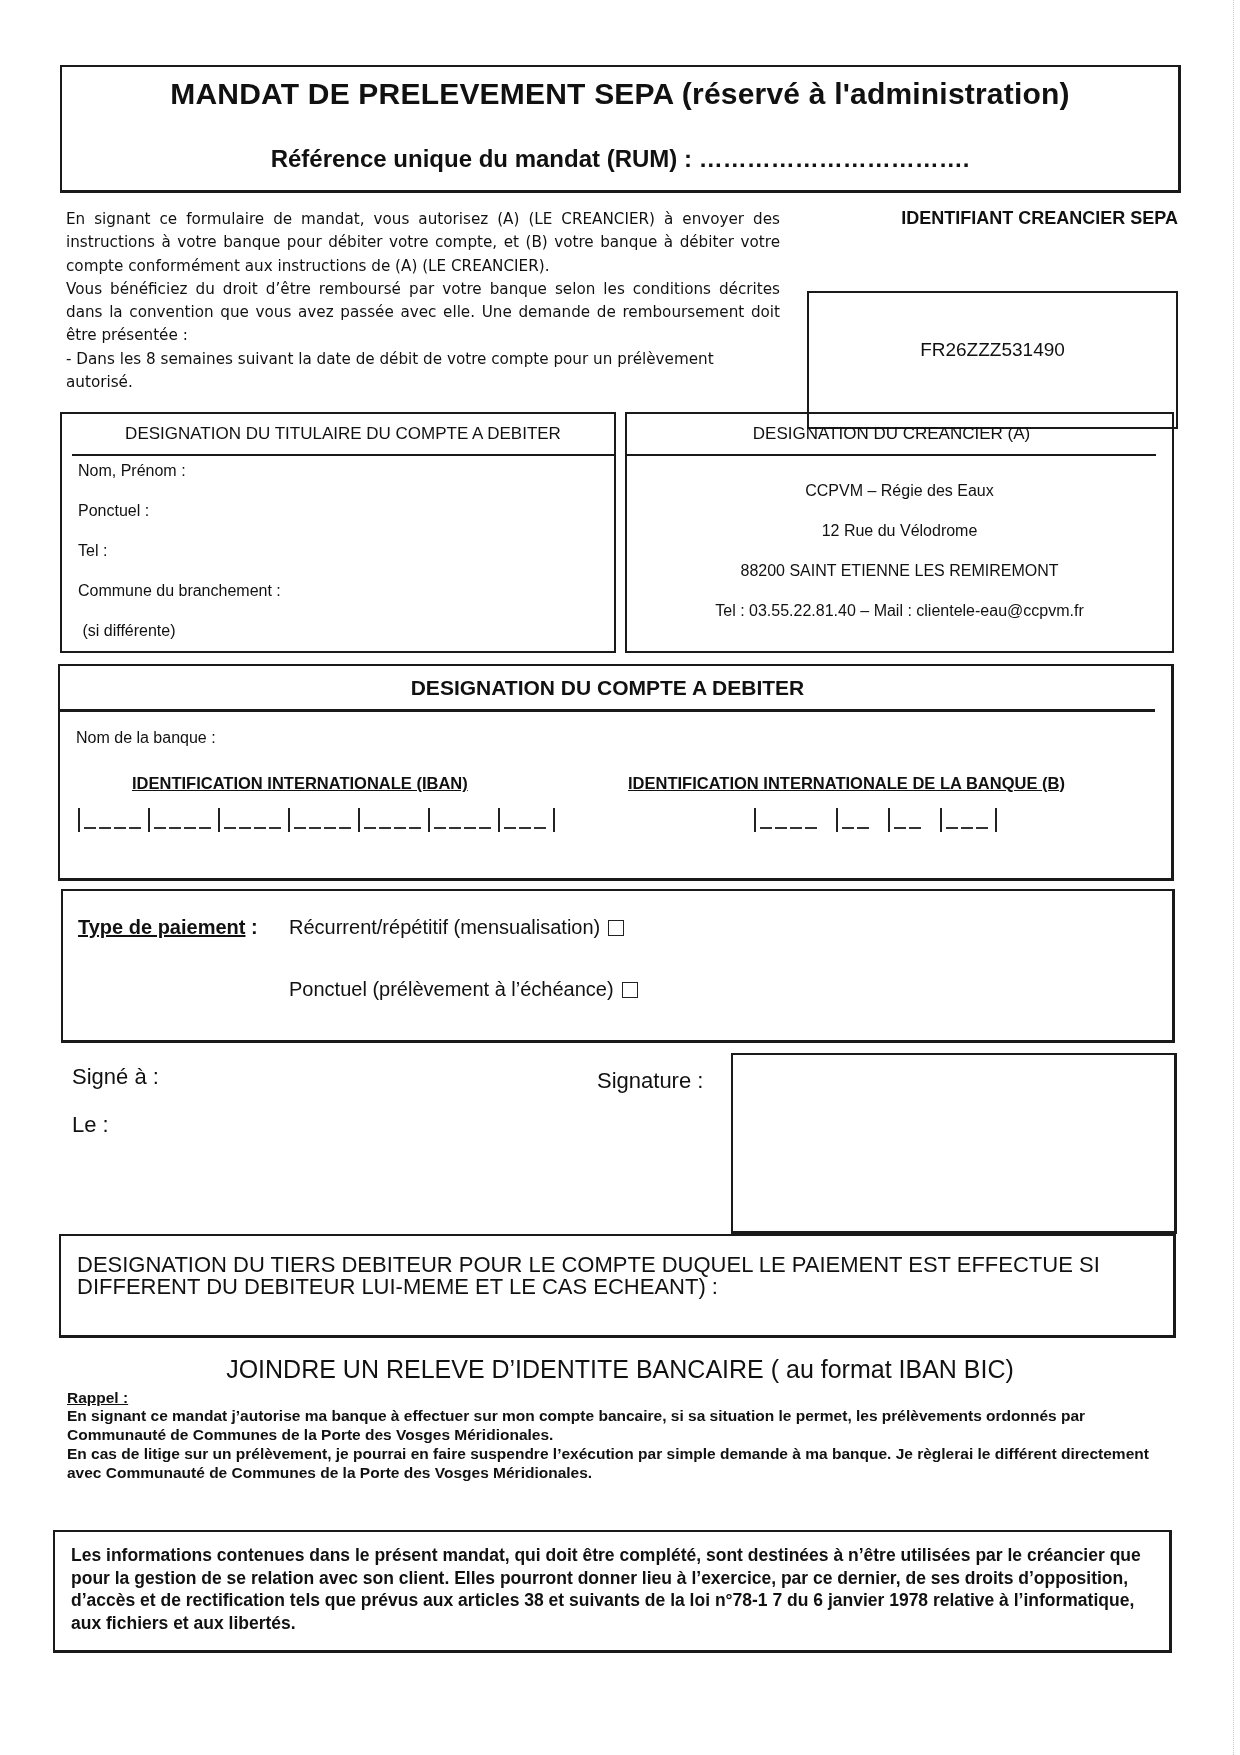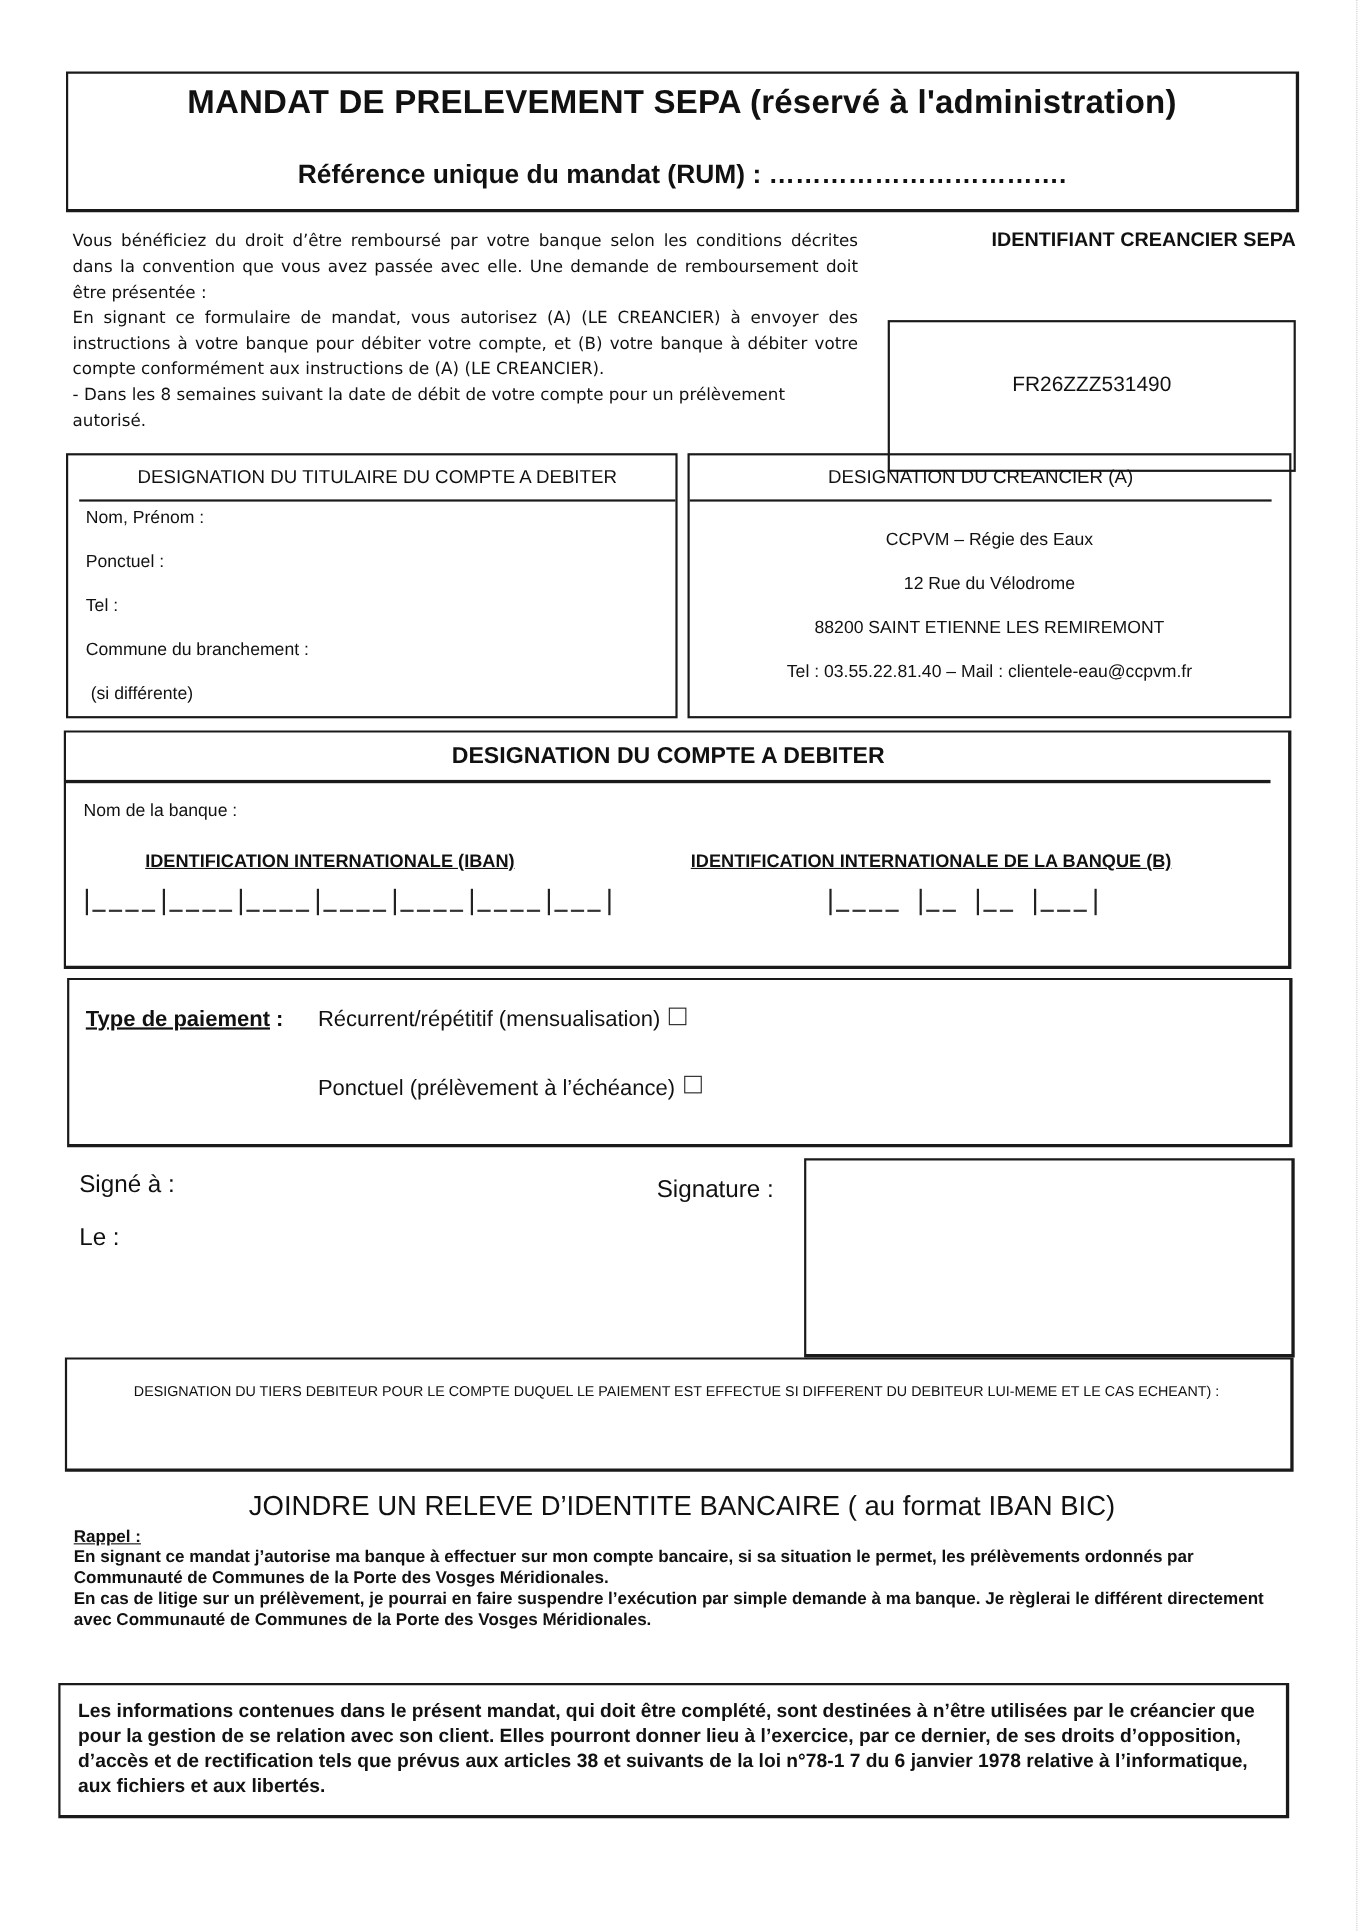--- a/index.html
+++ b/index.html
@@ -42,32 +42,32 @@
   .slot .dash { display: inline-block; width: 12px; height: 0; border-bottom: 2px solid #333; margin: 0 3px 3px 0; }
   #iban-slots { left: 18px; }
   #bic-slots { left: 694px; }
   #bic-slots .slot:last-child { border-right: none; }
   #bic-slots .slot.endbar { border-right: 2px solid #222; }
 
   
   #ptype { left: 61px; top: 889px; width: 1114px; height: 154px; border-width: 2px 3px 3px 2px; }
   #ptype .lbl { position: absolute; left: 15px; top: 25px; font-size: 20px; font-weight: bold; }
   #ptype .lbl span.u { text-decoration: underline; }
-  .opt { position: absolute; left: 226px; font-size: 20px; display: flex; align-items: flex-start; }
+  .opt { position: absolute; left: 226px; font-size: 20px; display: flex; align-items: center; }
   .cb { display: inline-block; width: 14px; height: 14px; border: 1.5px solid #222; margin-left: 8px; background: #fff; }
 
   
   #signe { left: 72px; top: 1064px; font-size: 22px; }
   #le { left: 72px; top: 1112px; font-size: 22px; }
   #sig-label { left: 597px; top: 1068px; font-size: 22px; }
   #sig-box { left: 731px; top: 1053px; width: 446px; height: 181px; border-width: 2px 3px 3px 2px; }
 
   
   #third { left: 59px; top: 1234px; width: 1117px; height: 104px; border-width: 2px 3px 3px 2px; }
-  #third .txt { position: absolute; left: 16px; right: 20px; top: 18px; font-size: 13px; line-height: 22px; text-align: center; }
+  #third .txt { position: absolute; left: 16px; right: 20px; top: 18px; font-size: 22px; line-height: 22px; }
 
   
   #joindre { left: 60px; top: 1355px; width: 1120px; text-align: center; font-weight: normal; font-size: 25px; }
   #rappel-title { left: 67px; top: 1389px; font-size: 15.5px; font-weight: bold; text-decoration: underline; }
   #rappel { left: 67px; top: 1406px; width: 1100px; font-size: 15.5px; font-weight: bold; line-height: 19px; }
   #rappel p { margin: 0; }
 
   
   #info { left: 53px; top: 1530px; width: 1119px; height: 123px; border-width: 2px 3px 3px 2px; }
   #info .txt { position: absolute; left: 16px; right: 20px; top: 12px; font-size: 17.5px; font-weight: bold; line-height: 22.5px; }
@@ -76,22 +76,22 @@
 <body>
 
 <div class="scanline"></div>
 
 <div id="hdr" class="box">
   <div class="t1">MANDAT DE PRELEVEMENT SEPA (réservé à l'administration)</div>
   <div class="t2">Référence unique du mandat (RUM) : …………………………….</div>
 </div>
 
 <div id="intro" class="abs">
+  <p>En signant ce formulaire de mandat, vous autorisez (A) (LE CREANCIER) à envoyer des instructions à votre banque pour débiter votre compte, et (B) votre banque à débiter votre compte conformément aux instructions de (A) (LE CREANCIER).</p>
   <p>Vous bénéficiez du droit d’être remboursé par votre banque selon les conditions décrites dans la convention que vous avez passée avec elle. Une demande de remboursement doit être présentée :</p>
-  <p>En signant ce formulaire de mandat, vous autorisez (A) (LE CREANCIER) à envoyer des instructions à votre banque pour débiter votre compte, et (B) votre banque à débiter votre compte conformément aux instructions de (A) (LE CREANCIER).</p>
   <p style="text-align:left">- Dans les 8 semaines suivant la date de débit de votre compte pour un prélèvement autorisé.</p>
 </div>
 
 <div id="id-title" class="abs">IDENTIFIANT CREANCIER SEPA</div>
 <div id="id-box" class="box">
   <div class="v">FR26ZZZ531490</div>
 </div>
 
 <div id="holder" class="box">
   <div class="sec-head">DESIGNATION DU TITULAIRE DU COMPTE A DEBITER</div>

